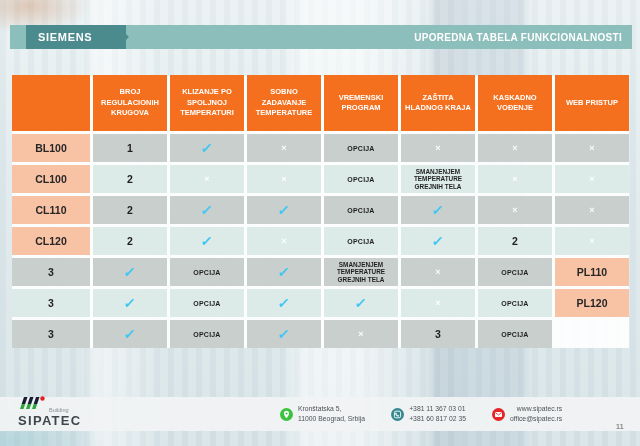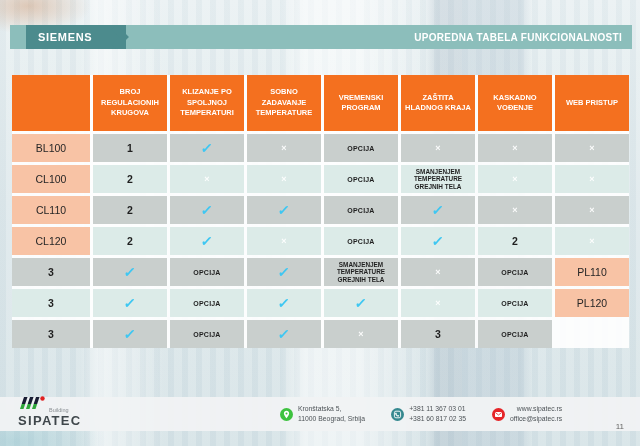--- a/index.html
+++ b/index.html
@@ -22,21 +22,21 @@
   .chevron{position:absolute;left:99px;top:0;width:24px;height:24px;}
   .band-title{position:absolute;right:10px;top:0;height:24px;display:flex;align-items:center;
     color:#fff;font-weight:bold;font-size:10px;letter-spacing:0.3px;}
   
   .table{position:absolute;left:12px;top:75px;width:617px;display:grid;
     grid-template-columns:78px repeat(7,1fr);gap:3px;background:rgba(255,255,255,0.9);}
   .th{background:#F4701F;color:#fff;font-weight:bold;font-size:7.5px;line-height:1.4;
     height:56px;display:flex;align-items:center;justify-content:center;text-align:center;
     padding:2px;box-sizing:border-box;text-transform:uppercase;}
   .rowlabel{background:#F8C3A5;height:28px;display:flex;align-items:center;justify-content:center;
-    font-weight:normal;font-size:10.5px;color:#262626;}
+    font-weight:bold;font-size:10.5px;color:#262626;}
   .cell{height:28px;display:flex;align-items:center;justify-content:center;text-align:center;}
   .shade-a{background:#C9CFCD;}
   .shade-b{background:#DCEBE8;}
   .num{font-weight:bold;font-size:10.5px;color:#1f1f1f;}
   .opt{font-weight:bold;font-size:7px;color:#1f1f1f;letter-spacing:0.2px;}
   .small{font-weight:bold;font-size:6.4px;color:#1f1f1f;line-height:1.15;white-space:pre-line;}
   .check{color:#3EC7F2;font-size:14px;font-weight:bold;transform:skewX(-8deg);line-height:1;}
   .xmark{color:rgba(255,255,255,0.92);font-size:9px;font-weight:bold;line-height:1;}
   
   .footer{position:absolute;left:0;top:397px;width:640px;height:34px;background:rgba(240,243,244,0.96);}

